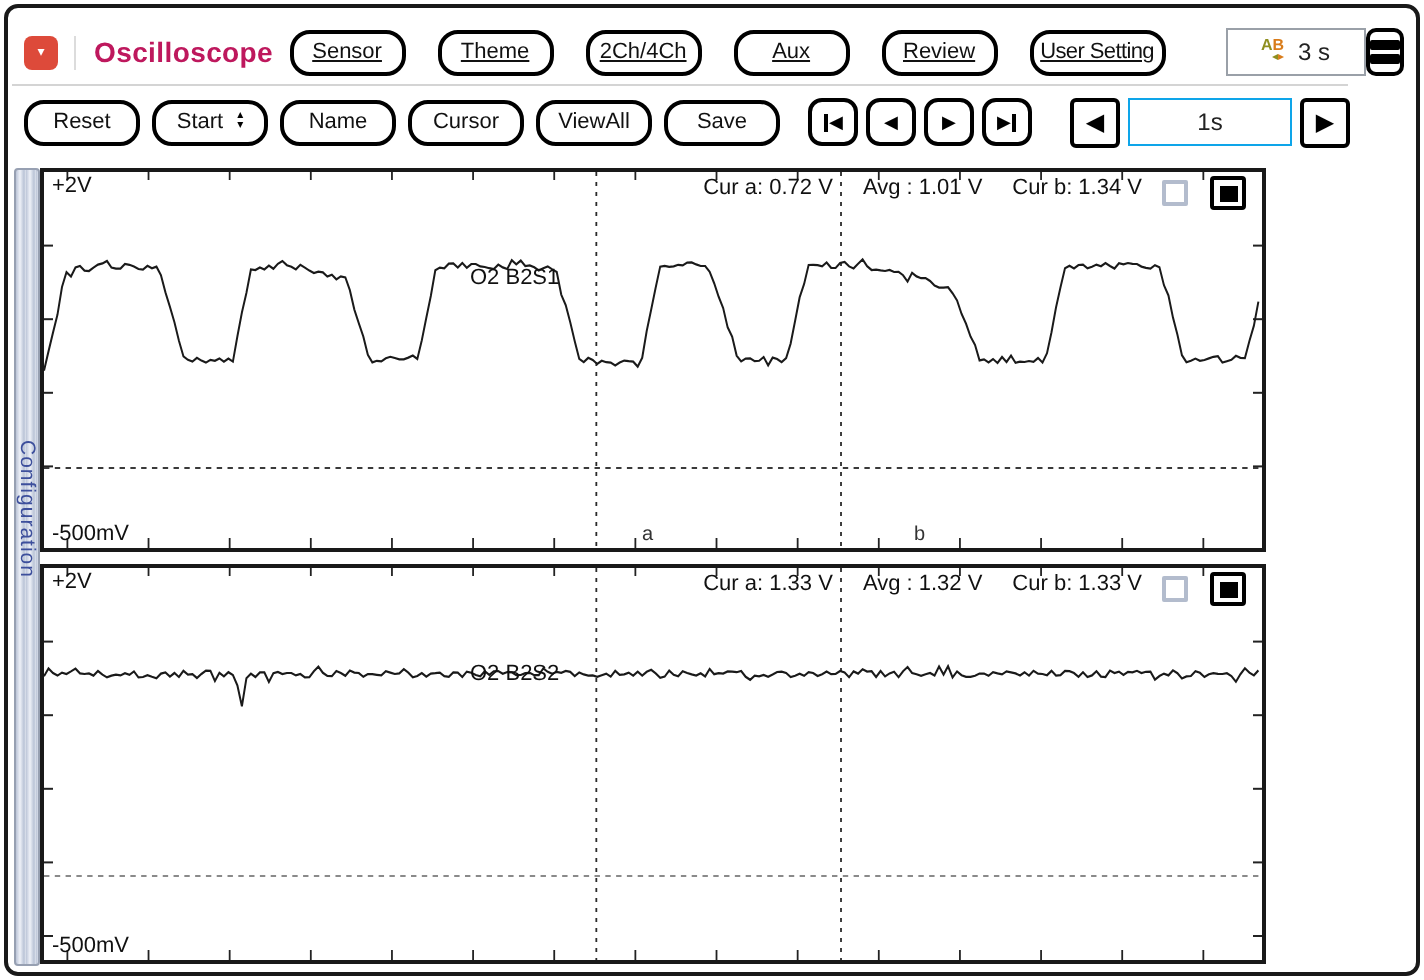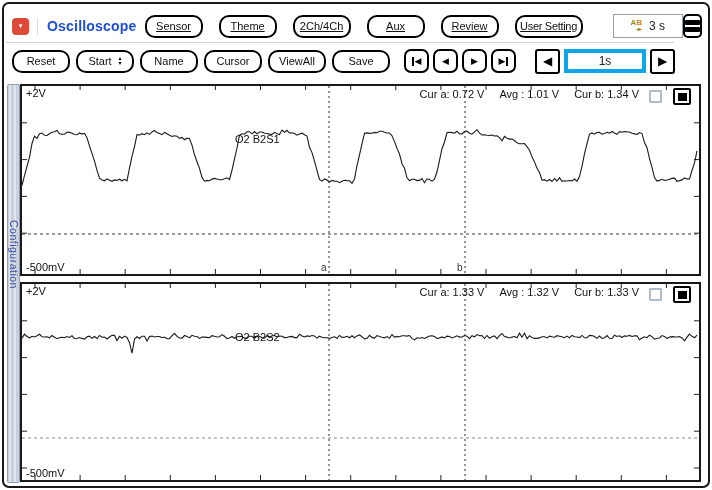--- a/index.html
+++ b/index.html
@@ -9,21 +9,21 @@
     border:2px solid #191919; border-radius:7px; background:#fff; }
 
   
   .row1 { position:absolute; left:8px; top:5px; right:6px; height:34px;
     display:flex; align-items:center; }
   .hairline { position:absolute; left:2px; top:38px; width:668px; height:1px; background:#d4d4d4; }
   .app-icon { width:17px; height:17px; border-radius:4px; background:#dd4a3a;
     display:flex; align-items:center; justify-content:center; color:#fff;
     font-size:7px; flex:none; }
   .tdiv { width:1px; height:17px; background:#dcdcdc; margin:0 9px 0 8px; flex:none; }
-  .app-title { font-size:14px; font-weight:bold; color:#1d4ed8; letter-spacing:.2px; margin-right:8px; white-space:nowrap; }
+  .app-title { font-size:14px; font-weight:bold; color:#be185d; letter-spacing:.2px; margin-right:8px; white-space:nowrap; }
   .btn { border:2px solid #000; border-radius:10px; background:#fff; color:#111;
     font-family:inherit; font-size:11px; height:23px; padding:0 8px; min-width:58px;
     display:inline-flex; align-items:center; justify-content:center; white-space:nowrap; }
   .row1 .btn { margin-right:16px;text-decoration:underline; }
   .btn-usersetting { min-width:68px; padding:0 4px; letter-spacing:-0.3px; }
   .ab-box { margin-left:14px; width:112px; height:24px; border:1px solid #9aa0a8;
     background:#fff; display:flex; align-items:center; justify-content:center; gap:7px; }
   .ab-icon { display:flex; flex-direction:column; align-items:flex-end; line-height:7px; }
   .ab-letters { font-size:8px; font-weight:bold; letter-spacing:0; }
   .ab-arrows { font-size:6px; letter-spacing:0; }
@@ -38,33 +38,33 @@
     display:flex; align-items:center; }
   .row2 .btn { margin-right:6px; }
   .spin { display:inline-flex; flex-direction:column; font-size:6px; line-height:5px; margin-left:7px; color:#000; }
   .pb-group { display:flex; gap:4px; margin-left:8px; }
   .pb-btn { width:25px; height:24px; border:2px solid #000; border-radius:7px; background:#fff;
     display:inline-flex; align-items:center; justify-content:center; gap:1px; font-size:9px; color:#000; padding:0; }
   .pb-bar { width:2px; height:9px; background:#000; flex:none; }
   .int-group { display:flex; align-items:center; margin-left:19px; gap:2px; }
   .arr-btn { width:25px; height:25px; border:2.5px solid #000; border-radius:3px; background:#fff;
     display:inline-flex; align-items:center; justify-content:center; font-size:12px; color:#000; padding:0; }
-  .int-box { width:82px; height:24px; border:4px solid #0ea5e9; display:flex; align-items:center;
+  .int-box { width:82px; height:24px; border:1px solid #0ea5e9; display:flex; align-items:center;
     justify-content:center; font-size:12px; color:#222; margin:0 2px; }
 
   
   .sidebar { position:absolute; left:3px; top:80px; width:13px; height:399px;
     border:1px solid #97a0b2; border-radius:2px;
     background:repeating-linear-gradient(90deg,#bcc5d8 0px,#eef1f8 2px,#b9c3d6 4px,#dfe4ee 5px);
     display:flex; align-items:center; justify-content:center; }
   .sidebar-label { writing-mode:vertical-rl; font-size:10.5px; color:#3d4f9c;
     letter-spacing:.5px; padding-bottom:58px; white-space:nowrap; }
 
   
-  .panel { position:absolute; left:16px; width:681px; border:2px solid #191919; background:#fff; }
+  .panel { position:absolute; left:16px; width:613px; border:2px solid #191919; background:#fff; }
   .panel1 { top:80px; height:192px; }
   .panel2 { top:278px; height:200px; }
   .wave { position:absolute; left:0; top:0; width:100%; height:100%; display:block; }
   .plabel { position:absolute; font-size:11px; color:#111; white-space:nowrap; }
   .lbl-tl { left:4px; top:1px; }
   .lbl-bl { left:4px; bottom:1px; }
   .ptitle { left:213px; top:1px;margin-top:46px; }
   .stats { position:absolute; right:60px; top:2px; display:flex; gap:15px; font-size:11px; color:#111; white-space:nowrap; }
   .cb-empty { position:absolute; right:37px; top:4px; width:13px; height:13px;
     border:2px solid #b3bccd; background:#fff; border-radius:1px; }

